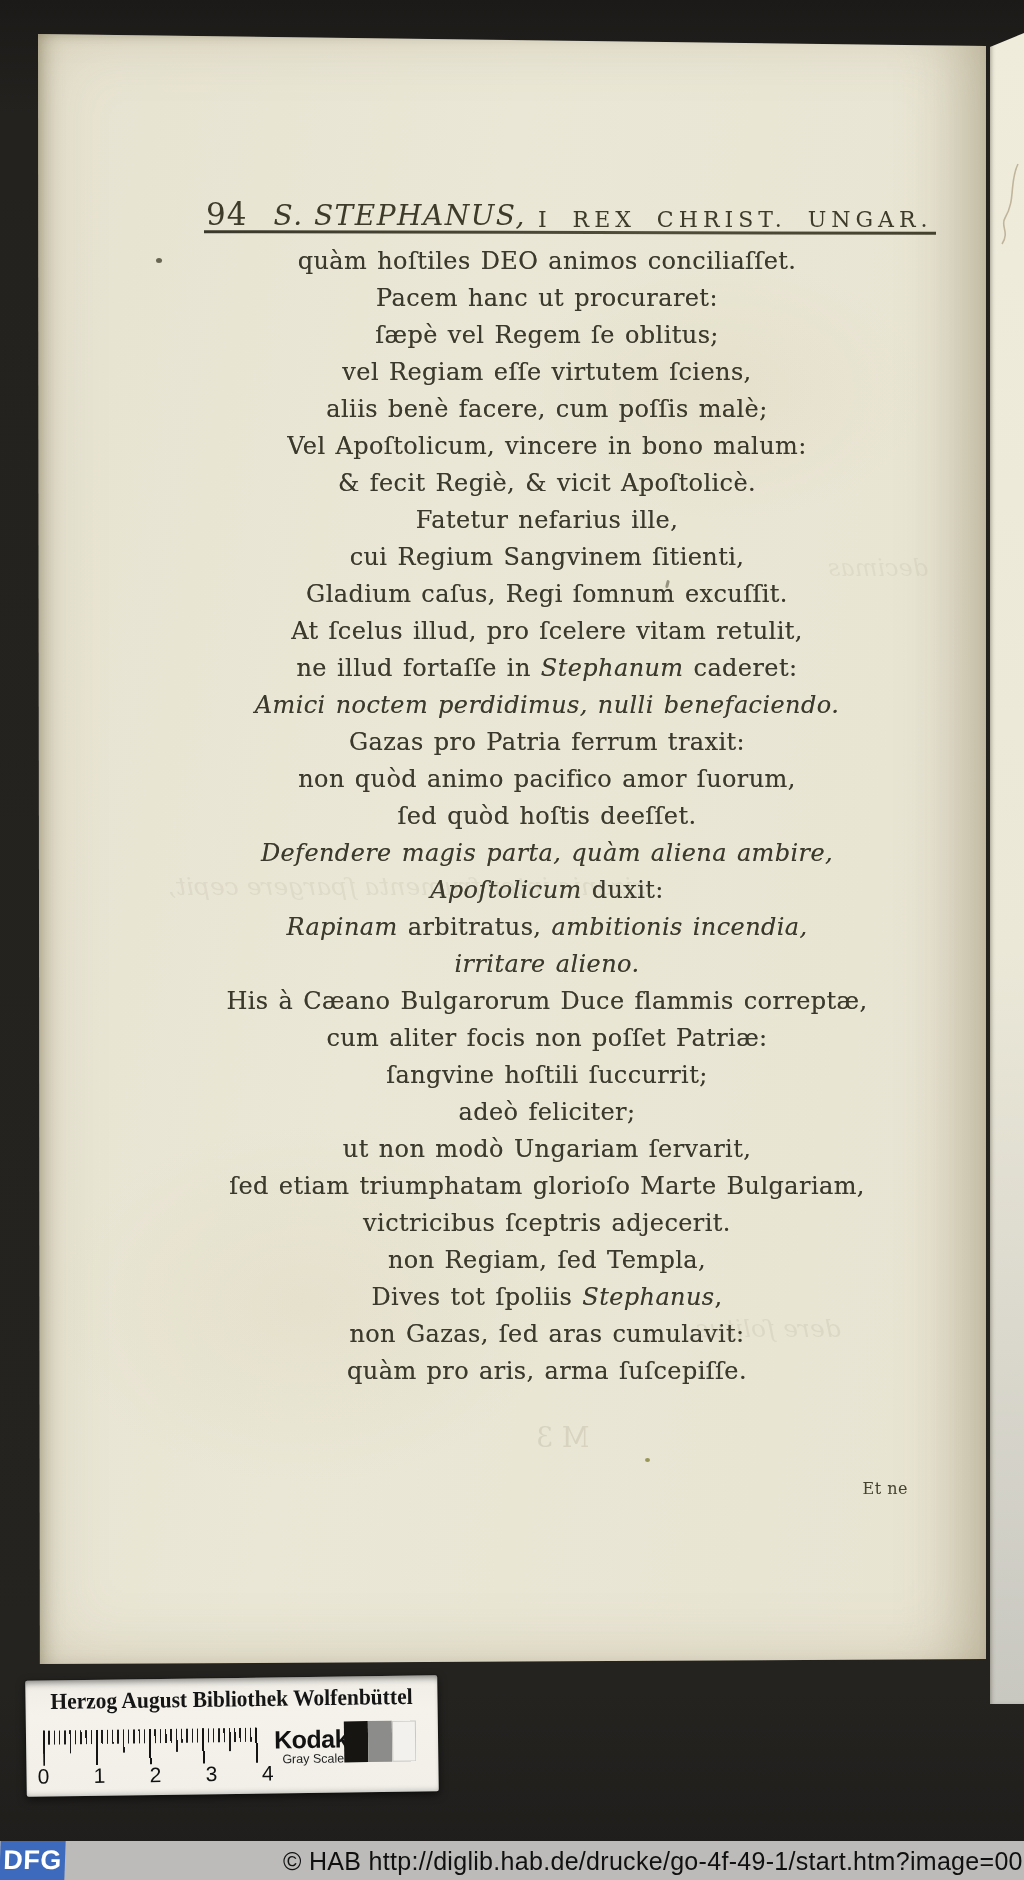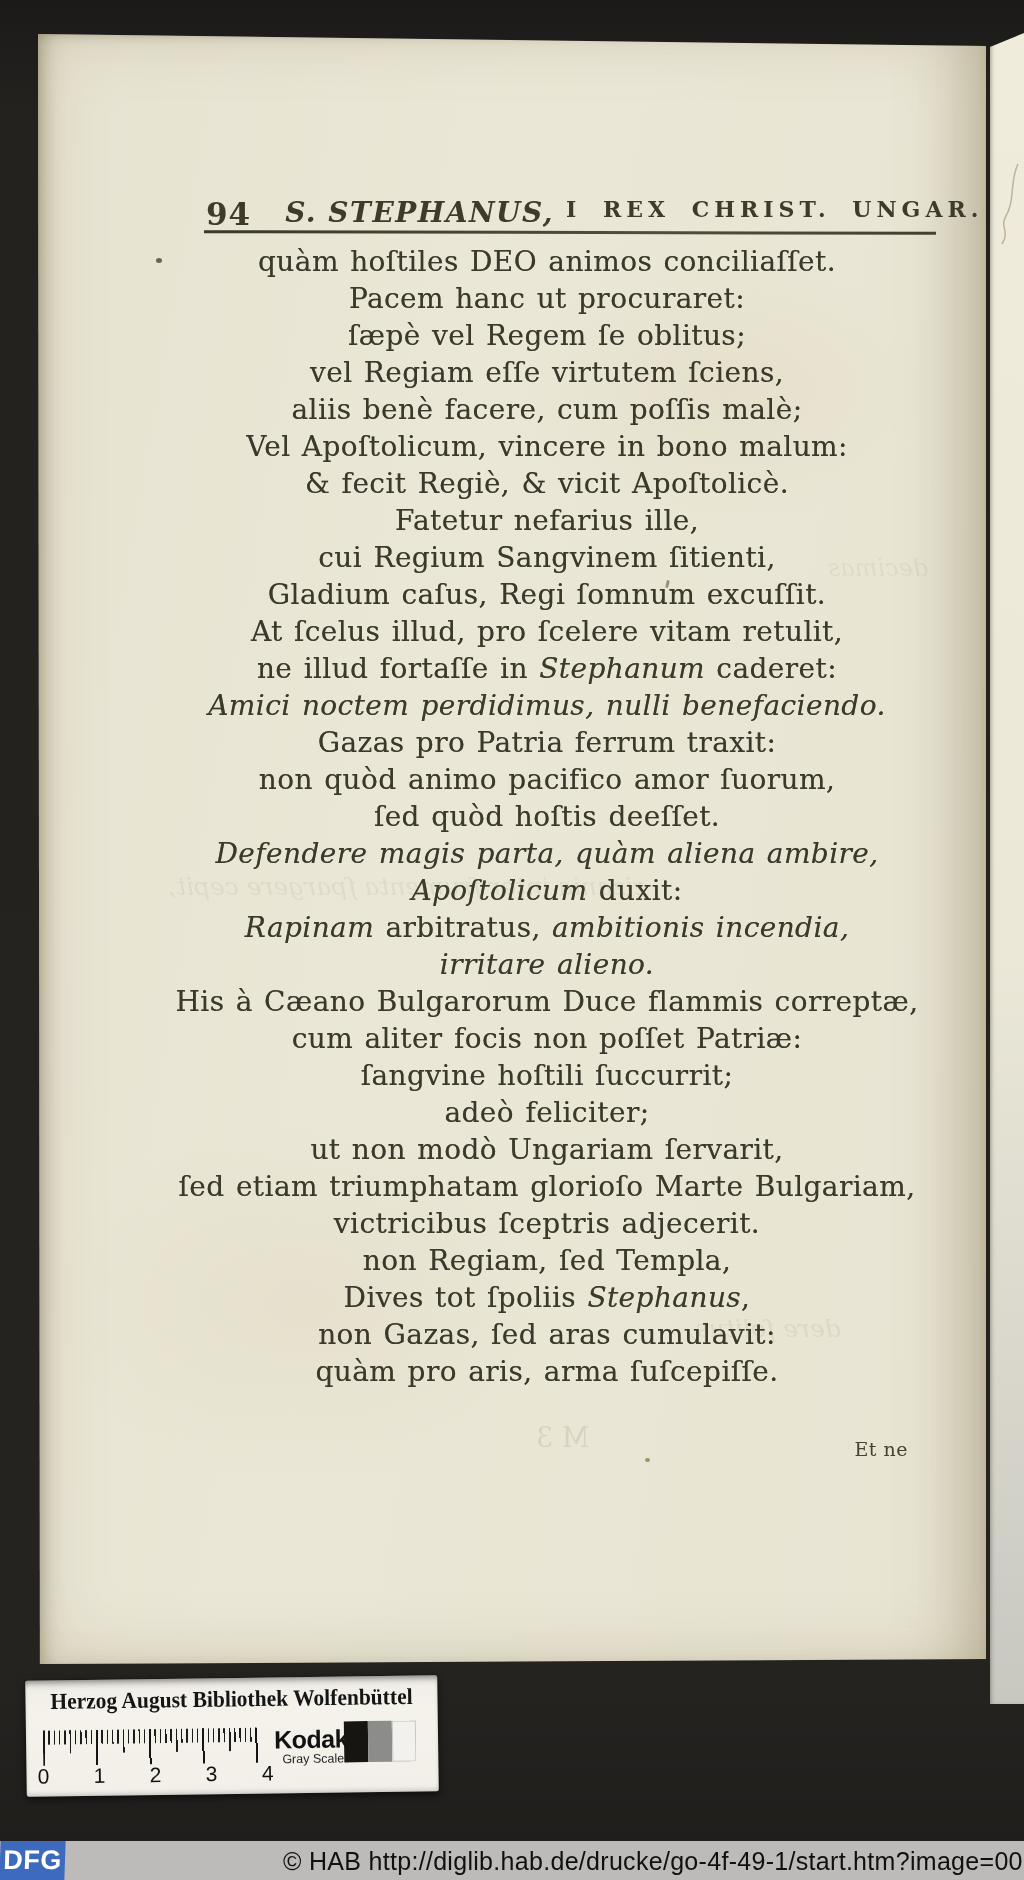--- a/index.html
+++ b/index.html
@@ -16,33 +16,33 @@
       radial-gradient(ellipse 420px 300px at 28% 78%, rgba(186,170,124,.10), transparent 60%),
       linear-gradient(100deg,#e7e3d1 0%,#eae7d6 40%,#e8e4d2 100%);
     clip-path:polygon(0 4px,100% 16px,100% 99.7%,0.2% 100%);
     box-shadow:
       inset 0 0 70px rgba(135,120,80,.22),
       inset 14px 0 20px -10px rgba(105,95,65,.5),
       inset -60px 0 70px -45px rgba(120,105,70,.38),
       inset 0 10px 14px -8px rgba(90,82,55,.45);
   }
   
-  .header-row{position:absolute;top:166px;left:168px;display:flex;align-items:flex-start;color:#3e3b2b;font-weight:bold;}
+  .header-row{position:absolute;top:166px;left:168px;display:flex;align-items:flex-end;color:#3e3b2b;}
   .page-number{font-size:31px;letter-spacing:1px;}
-  .header-title-italic{font-style:italic;font-size:28px;letter-spacing:1.5px;margin-left:34px;}
+  .header-title-italic{font-style:italic;font-size:28px;letter-spacing:1.5px;margin-left:26px;}
   .header-title-roman{font-size:22px;letter-spacing:5px;word-spacing:9px;margin-left:12px;}
   .header-rule{position:absolute;top:201px;left:166px;width:732px;height:3px;
     background:linear-gradient(90deg,#3a382a,#514d3b 60%,#44412f);transform:rotate(.12deg);}
   
   .text-block{position:absolute;top:213px;left:80px;right:10px;text-align:center;
-    font-size:28px;line-height:37px;color:#3b392b;letter-spacing:.4px;word-spacing:2px;
+    font-size:24px;line-height:37px;color:#3b392b;letter-spacing:.4px;word-spacing:2px;
     text-shadow:0 0 .5px rgba(59,57,43,.55);}
   .tline{white-space:nowrap;}
   .tline .it{font-style:italic;text-align:center;}
-  .catchword{position:absolute;top:1408px;right:78px;font-size:19px;color:#45422f;letter-spacing:.5px;}
+  .catchword{position:absolute;top:1449px;right:78px;font-size:16px;color:#45422f;letter-spacing:.5px;}
   
   .ghost{position:absolute;font-style:italic;color:#7d7660;transform:scaleX(-1);
     filter:blur(.7px);pointer-events:none;white-space:nowrap;}
   .g1{top:842px;left:130px;font-size:25px;opacity:.10;}
   .g2{top:524px;left:790px;font-size:24px;opacity:.09;}
   .g3{top:1284px;left:650px;font-size:25px;opacity:.11;}
   .g4{top:1392px;left:498px;font-size:27px;opacity:.16;font-style:normal;}
   
   .speck{position:absolute;border-radius:50%;}
   .sp1{left:118px;top:228px;width:6px;height:5px;background:#4a4533;opacity:.8;}

